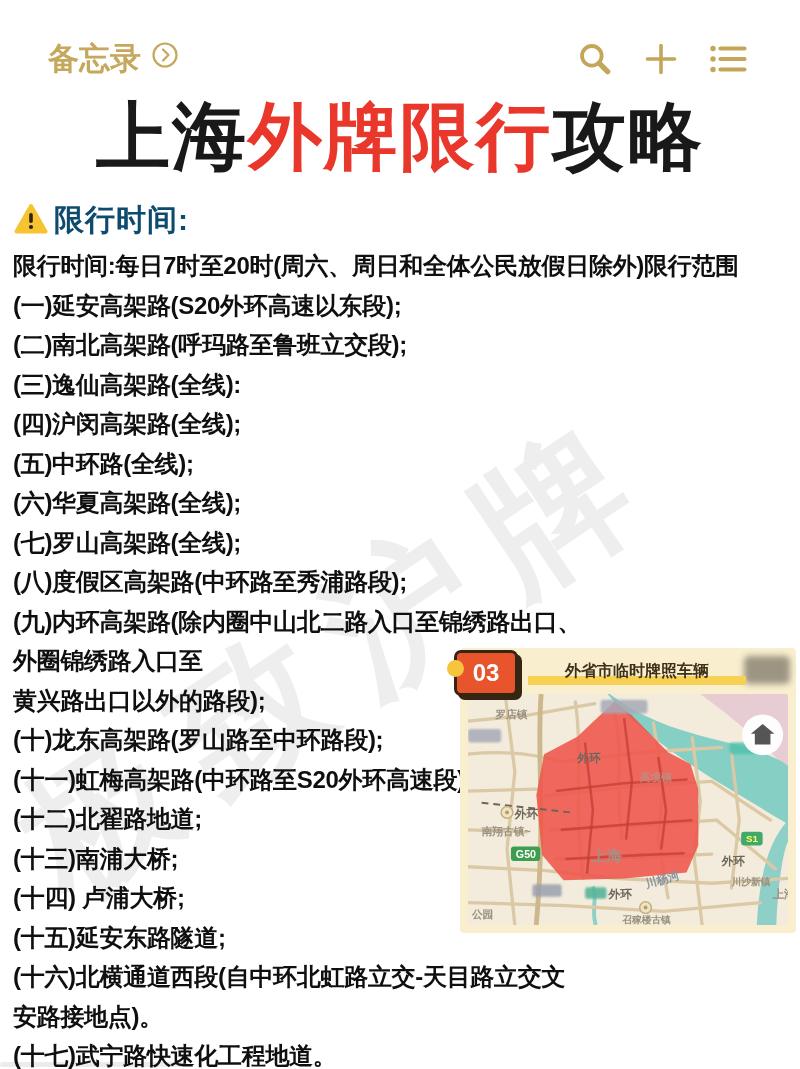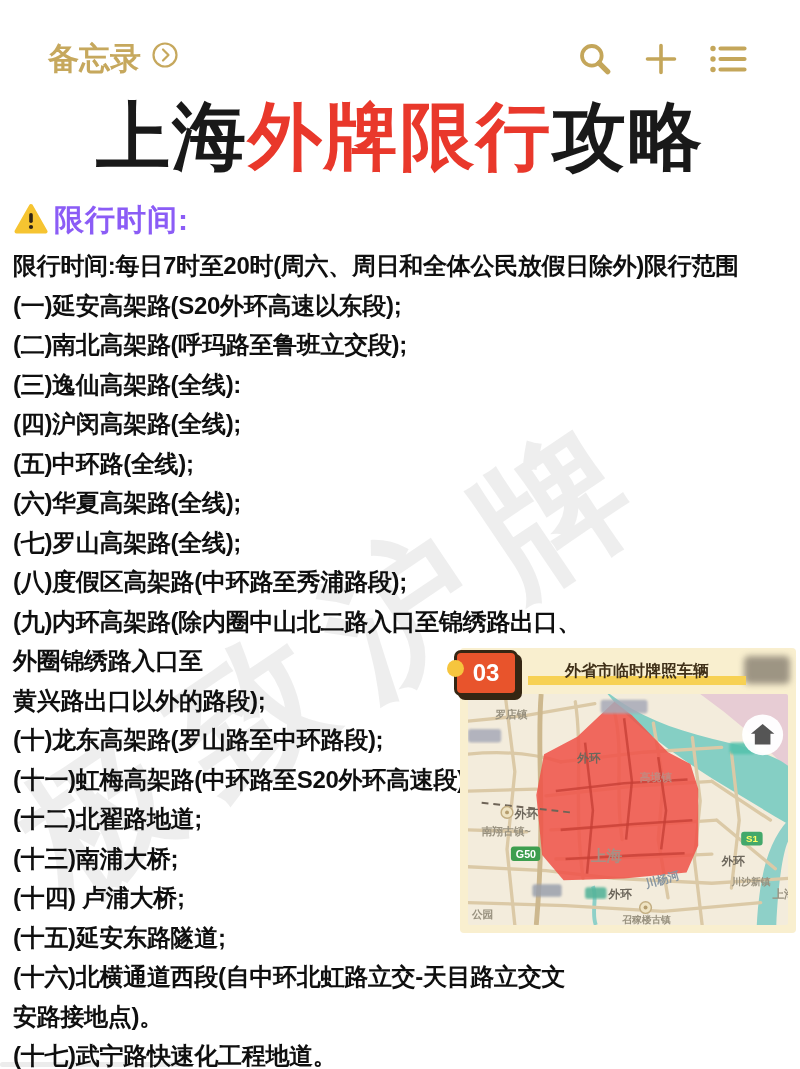--- a/index.html
+++ b/index.html
@@ -19,21 +19,21 @@
   .hdr-icons{position:absolute;right:52px;top:6px;display:flex;align-items:center;gap:29px;}
   .hicon{display:block;}
 
   
   .big-title{position:absolute;left:0;top:92px;width:100%;text-align:center;z-index:3;
     font-size:74px;font-weight:900;letter-spacing:2px;color:#191919;line-height:90px;white-space:nowrap;}
   .big-title .red{color:#e9382b;}
 
   
   .warn{position:absolute;left:14px;top:200px;display:flex;align-items:center;gap:6px;z-index:3;}
-  .warn-label{font-size:30px;font-weight:900;color:#8b5cf6;letter-spacing:1px;}
+  .warn-label{font-size:30px;font-weight:900;color:#0c4a6e;letter-spacing:1px;}
 
   
   .body-text{position:absolute;left:13px;top:246px;width:792px;z-index:3;
     font-size:24px;font-weight:900;color:#0f0f0f;line-height:39.5px;letter-spacing:-0.3px;white-space:nowrap;}
 
   
   .map-card{position:absolute;left:460px;top:648px;width:336px;height:285px;z-index:5;
     background:#f9efcf;border-radius:4px;}
   .badge03{position:absolute;left:-6px;top:2px;width:58px;height:40px;z-index:7;
     background:#e8542c;border:3px solid #352613;border-radius:7px;

